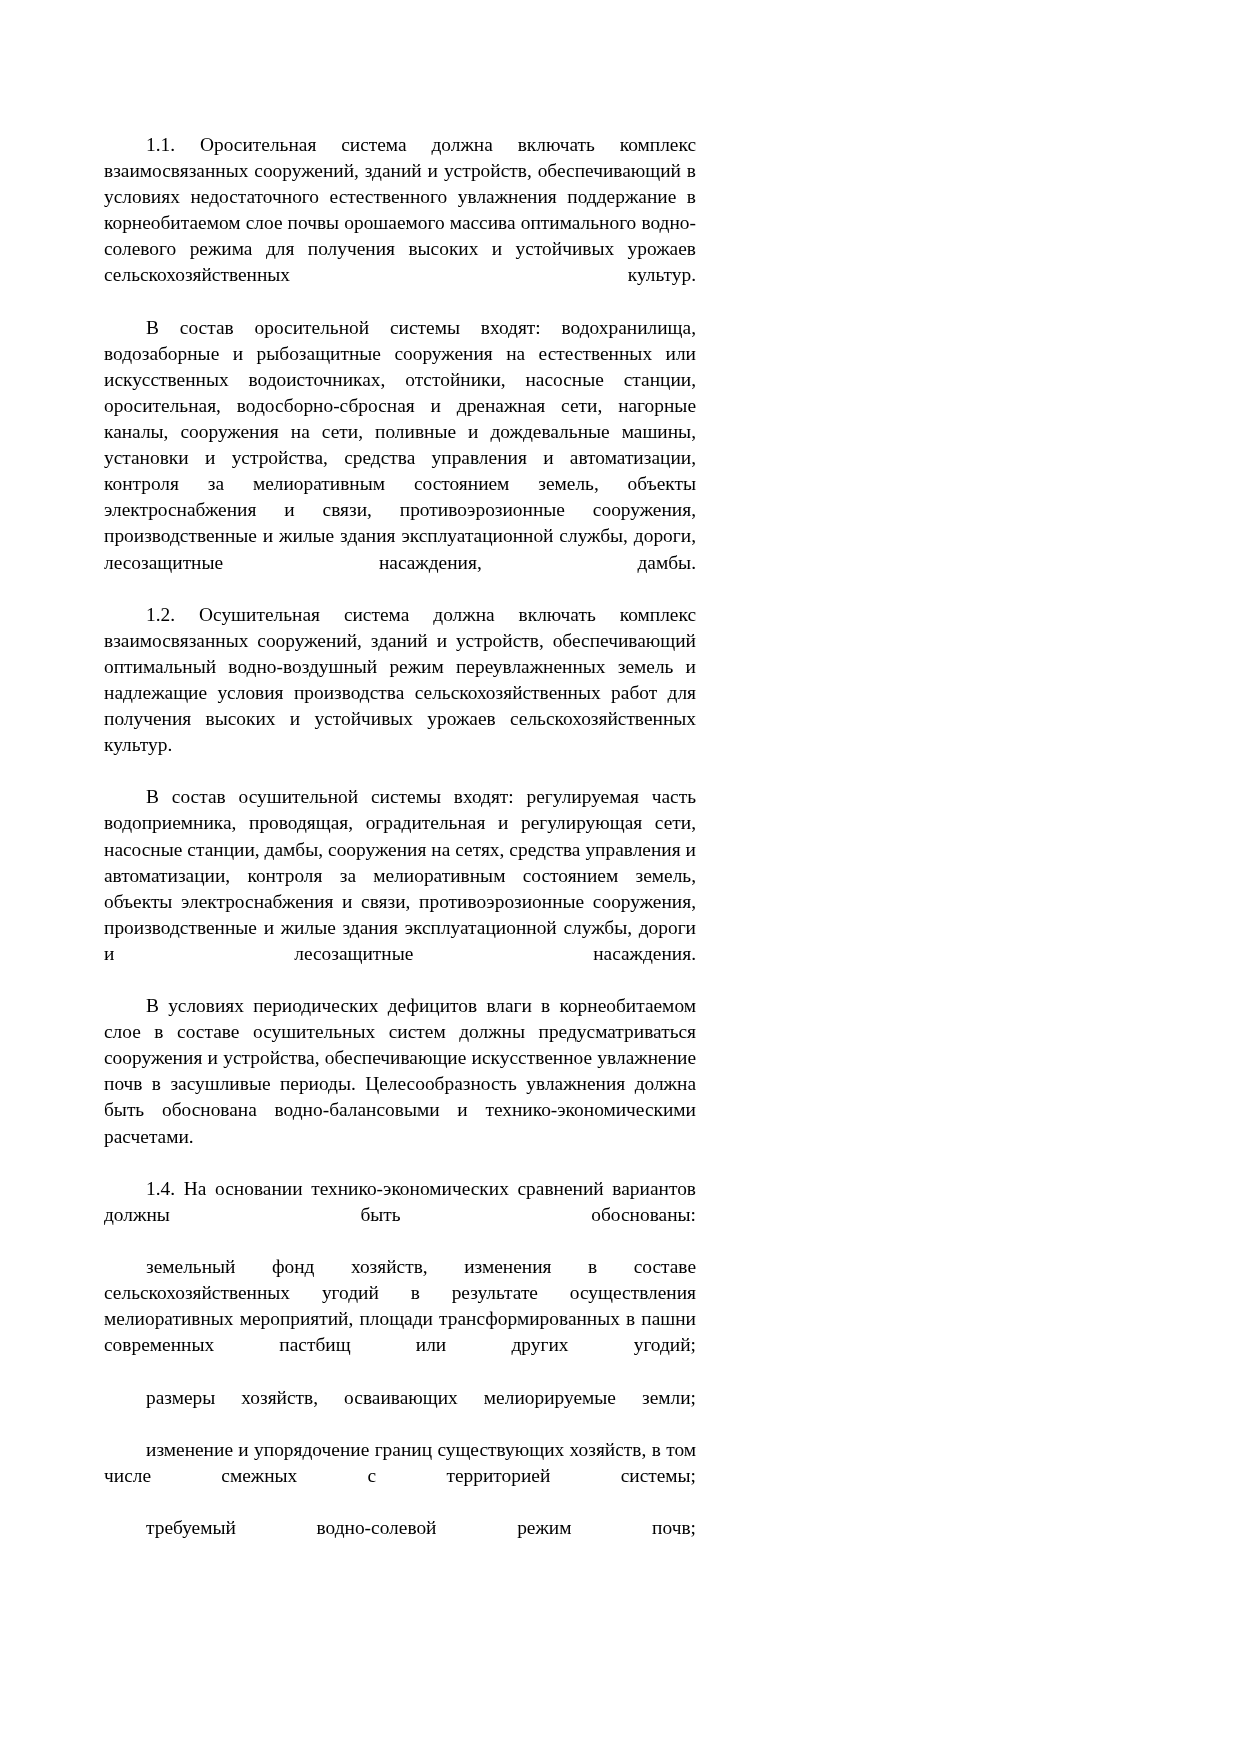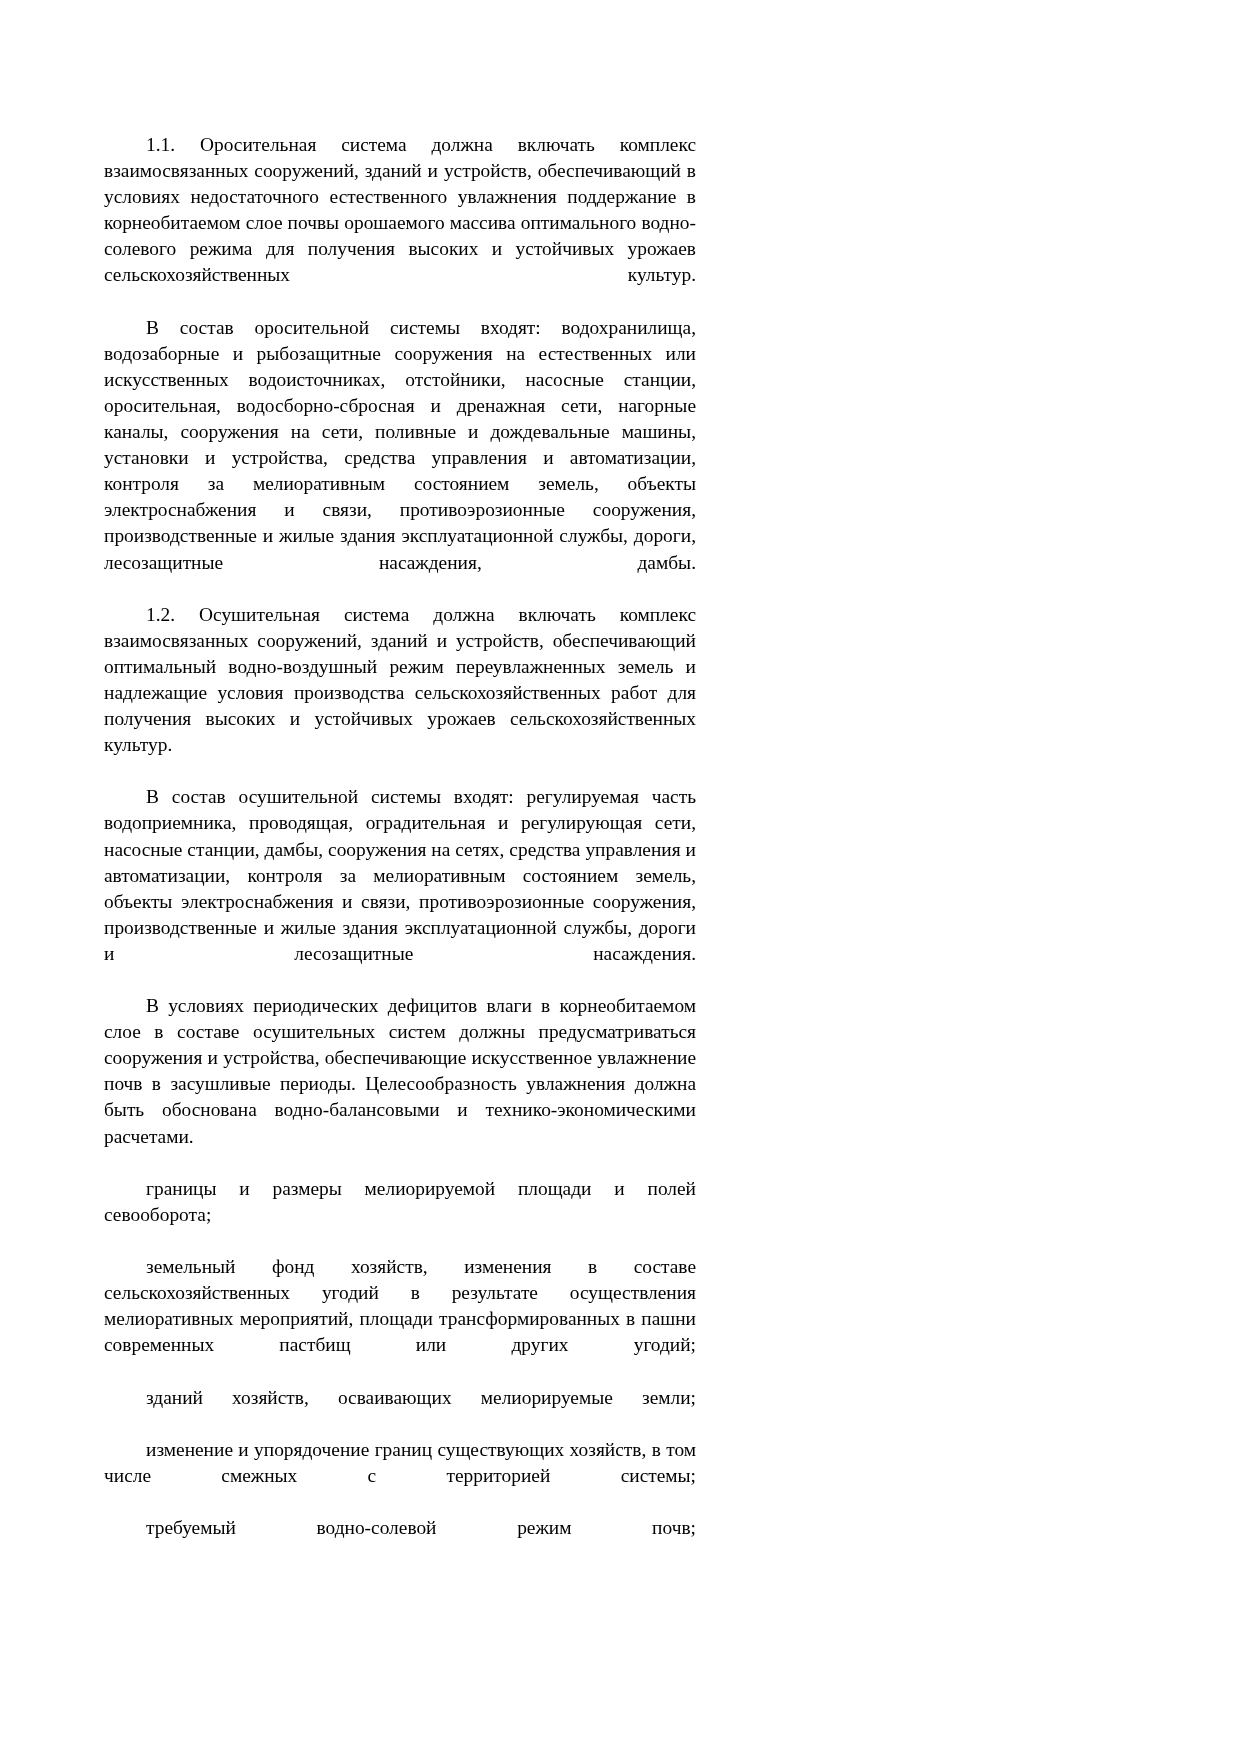--- a/index.html
+++ b/index.html
@@ -62,26 +62,26 @@
 
     <p class="para">В состав оросительной системы входят: водохранилища, водозаборные и рыбозащитные сооружения на естественных или искусственных водоисточниках, отстойники, насосные станции, оросительная, водосборно-сбросная и дренажная сети, нагорные каналы, сооружения на сети, поливные и дождевальные машины, установки и устройства, средства управления и автоматизации, контроля за мелиоративным состоянием земель, объекты электроснабжения и связи, противоэрозионные сооружения, производственные и жилые здания эксплуатационной службы, дороги, лесозащитные насаждения, дамбы.</p>
 
     <p class="para">1.2. Осушительная система должна включать комплекс взаимосвязанных сооружений, зданий и устройств, обеспечивающий оптимальный водно-воздушный режим переувлажненных земель и надлежащие условия производства сельскохозяйственных работ для получения высоких и устойчивых урожаев сельскохозяйственных культур.</p>
 
     <p class="para">В состав осушительной системы входят: регулируемая часть водоприемника, проводящая, оградительная и регулирующая сети, насосные станции, дамбы, сооружения на сетях, средства управления и автоматизации, контроля за мелиоративным состоянием земель, объекты электроснабжения и связи, противоэрозионные сооружения, производственные и жилые здания эксплуатационной службы, дороги и лесозащитные насаждения.</p>
 
     <p class="para">В условиях периодических дефицитов влаги в корнеобитаемом слое в составе осушительных систем должны предусматриваться сооружения и устройства, обеспечивающие искусственное увлажнение почв в засушливые периоды. Целесообразность увлажнения должна быть обоснована водно-балансовыми и технико-экономическими расчетами.</p>
 
 
+    <p class="para">1.4. На основании технико-экономических сравнений вариантов должны быть обоснованы:</p>
 
-    <p class="para sub">границы и размеры мелиорируемой площади и полей севооборота;</p>
 
     <p class="para sub">земельный фонд хозяйств, изменения в составе сельскохозяйственных угодий в результате осуществления мелиоративных мероприятий, площади трансформированных в пашни современных пастбищ или других угодий;</p>
 
-    <p class="para sub">зданий хозяйств, осваивающих мелиорируемые земли;</p>
+    <p class="para sub">размеры хозяйств, осваивающих мелиорируемые земли;</p>
 
     <p class="para sub">изменение и упорядочение границ существующих хозяйств, в том числе смежных с территорией системы;</p>
 
 
     <p class="para sub">требуемый водно-солевой режим почв;</p>
 
   </div>
 </div>
 
 </body></html>

